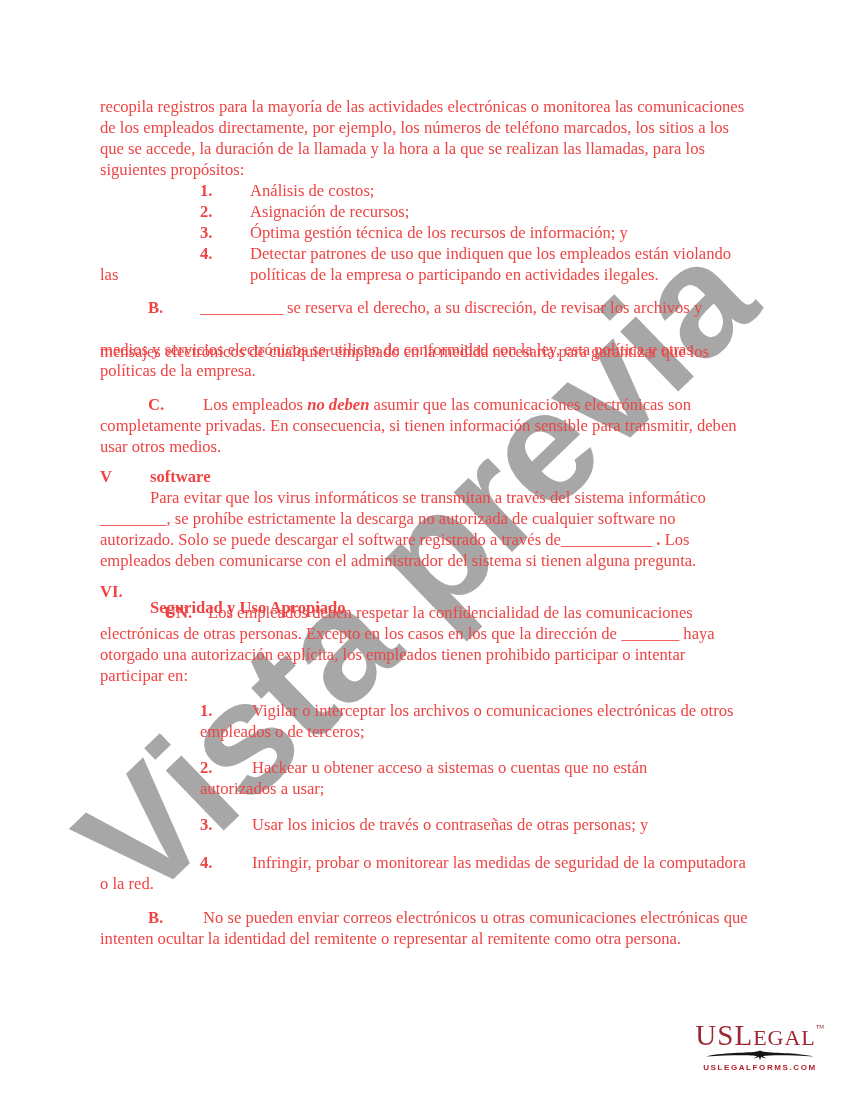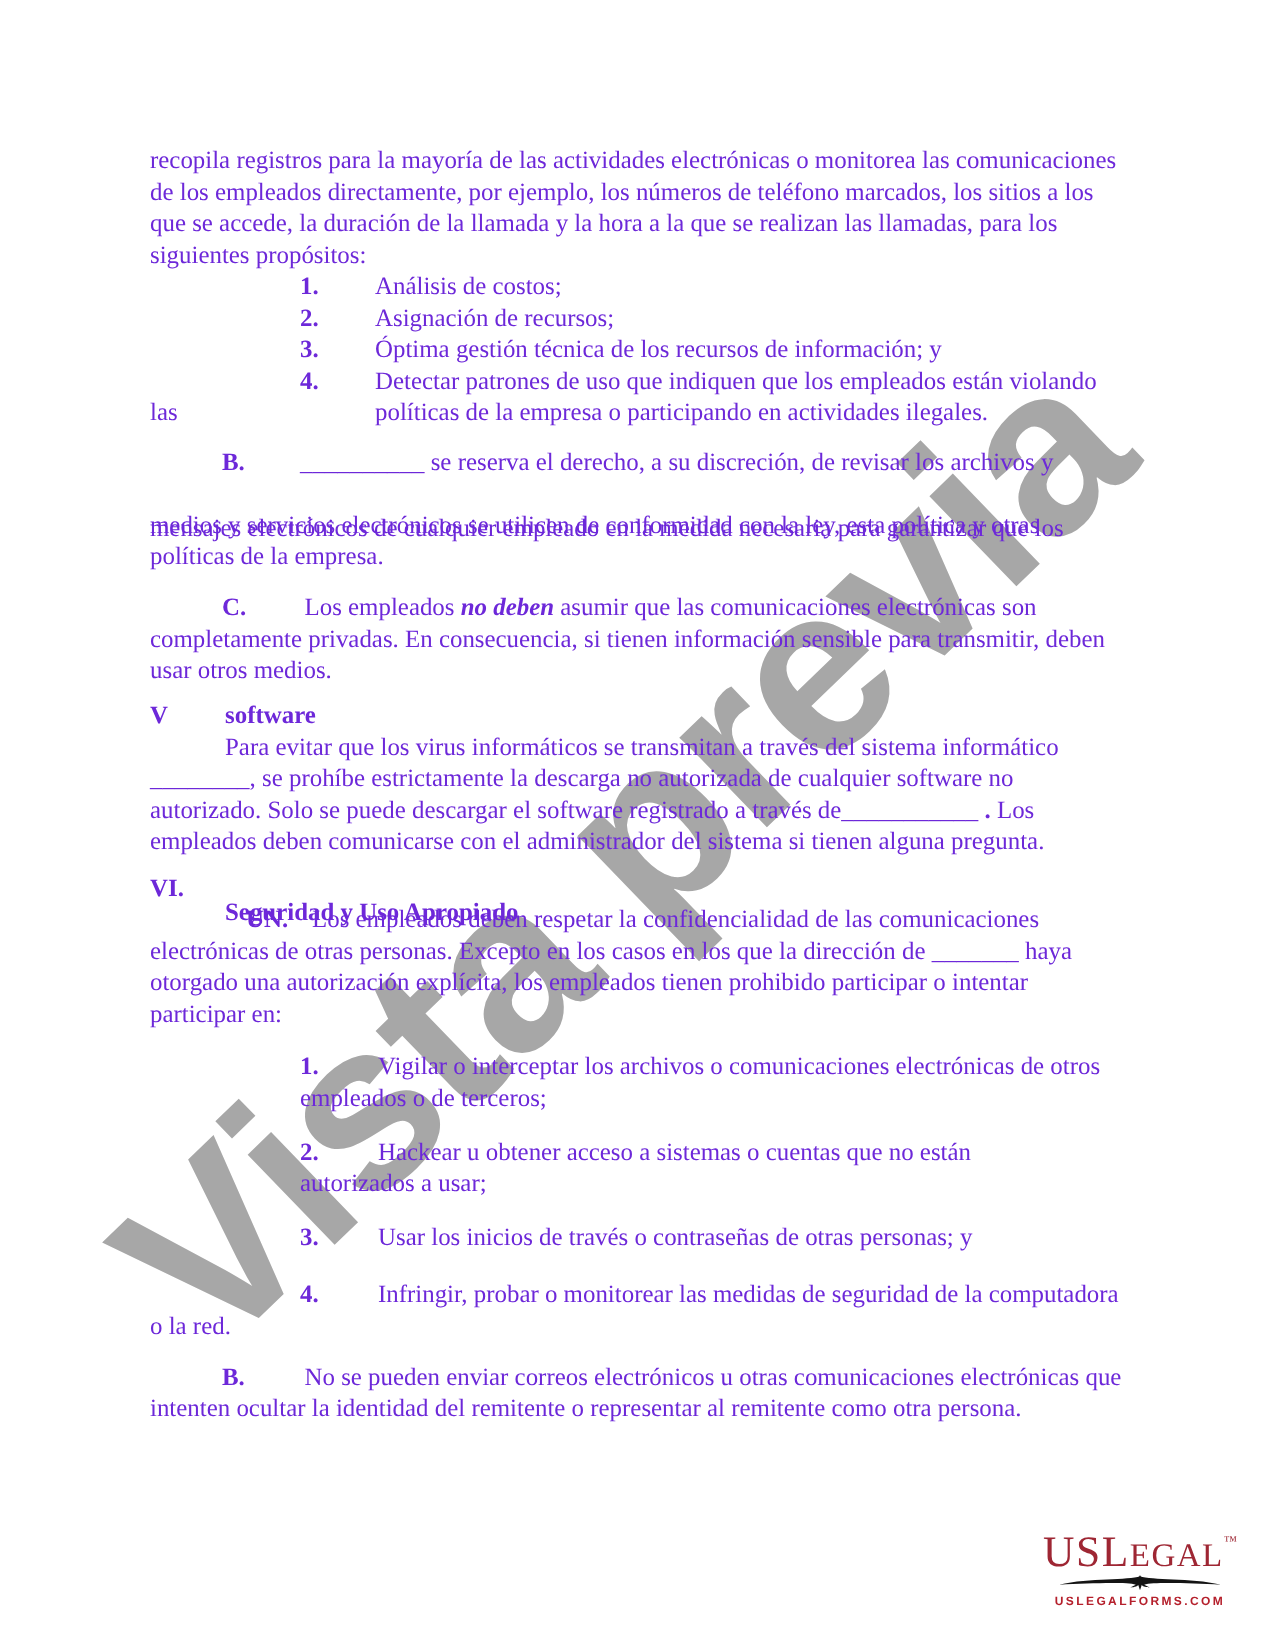--- a/index.html
+++ b/index.html
@@ -22,21 +22,21 @@
     letter-spacing: -2px;
     white-space: nowrap;
     z-index: 1;
     user-select: none;
   }
   #text-layer .tline {
     position: absolute;
     white-space: nowrap;
     font-size: 16.6px;
     line-height: 21px;
-    color: #6d28d9;
+    color: #ef4444;
     z-index: 2;
   }
   .b { font-weight: bold; }
   .i { font-style: italic; }
   .logo {
     position: absolute;
     left: 692px;
     top: 1021px;
     width: 136px;
     text-align: center;

